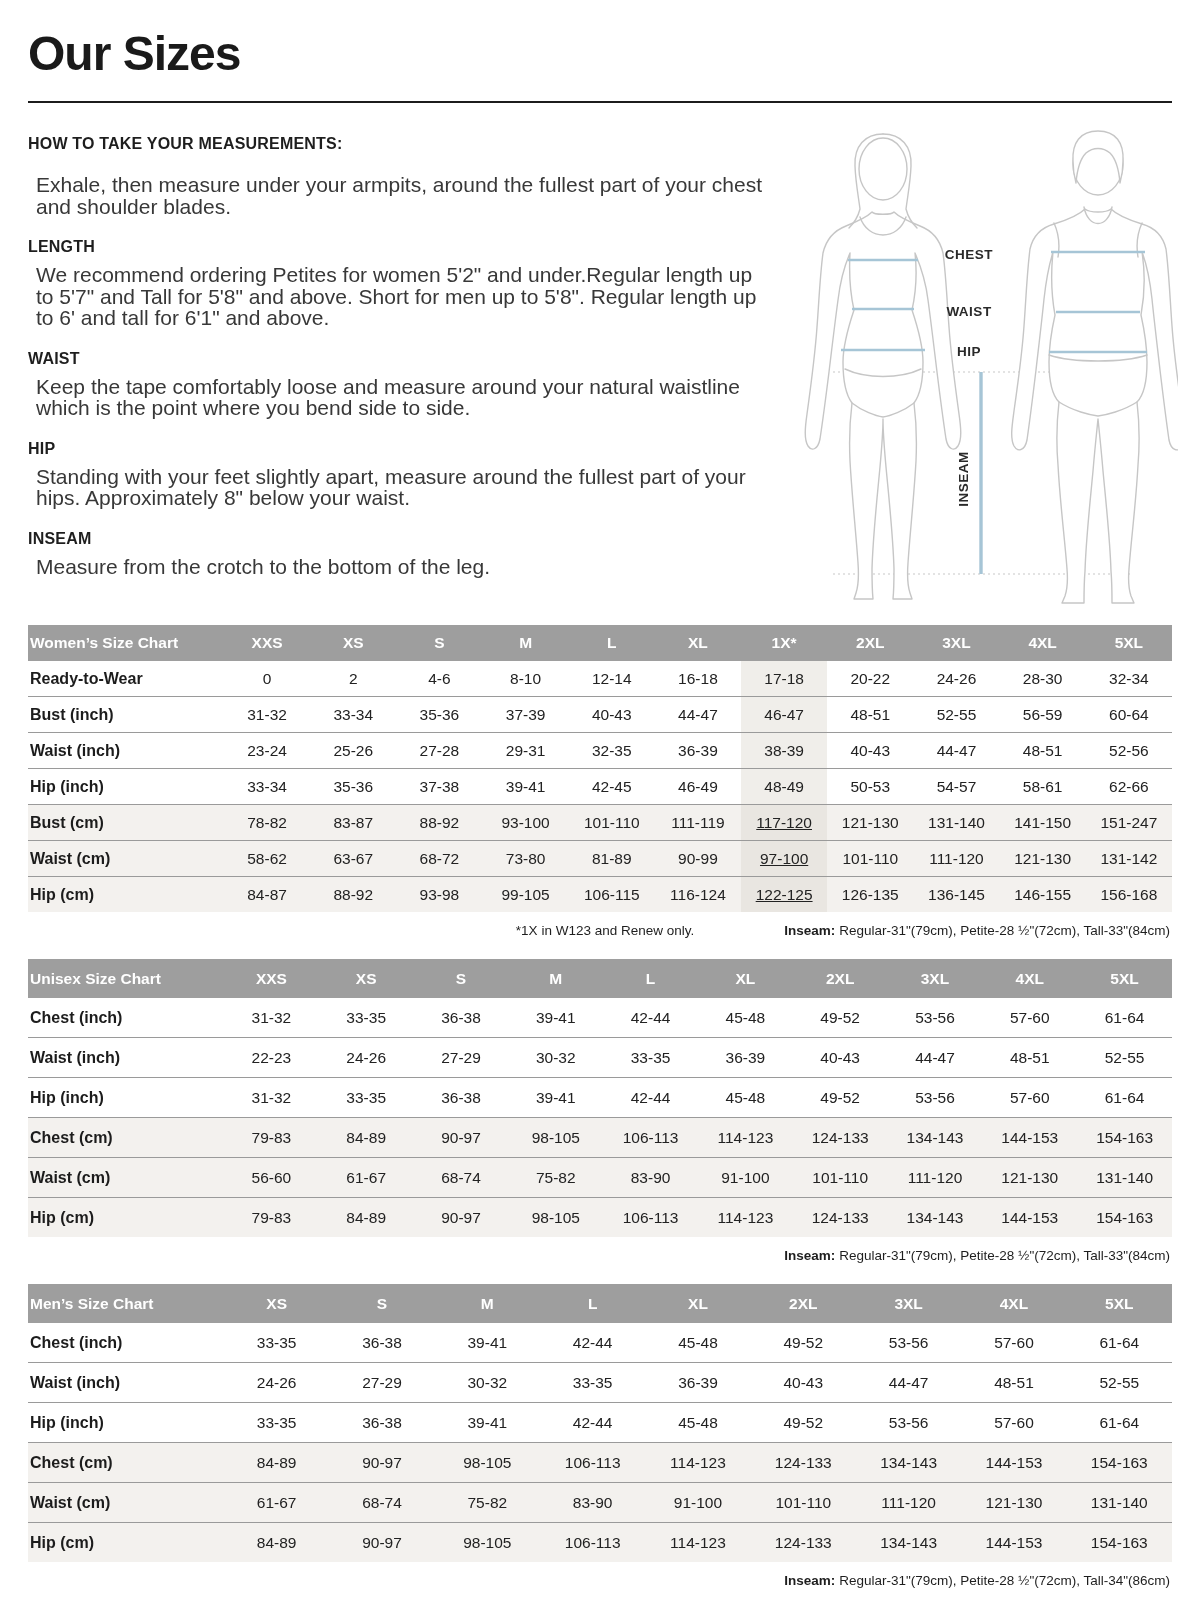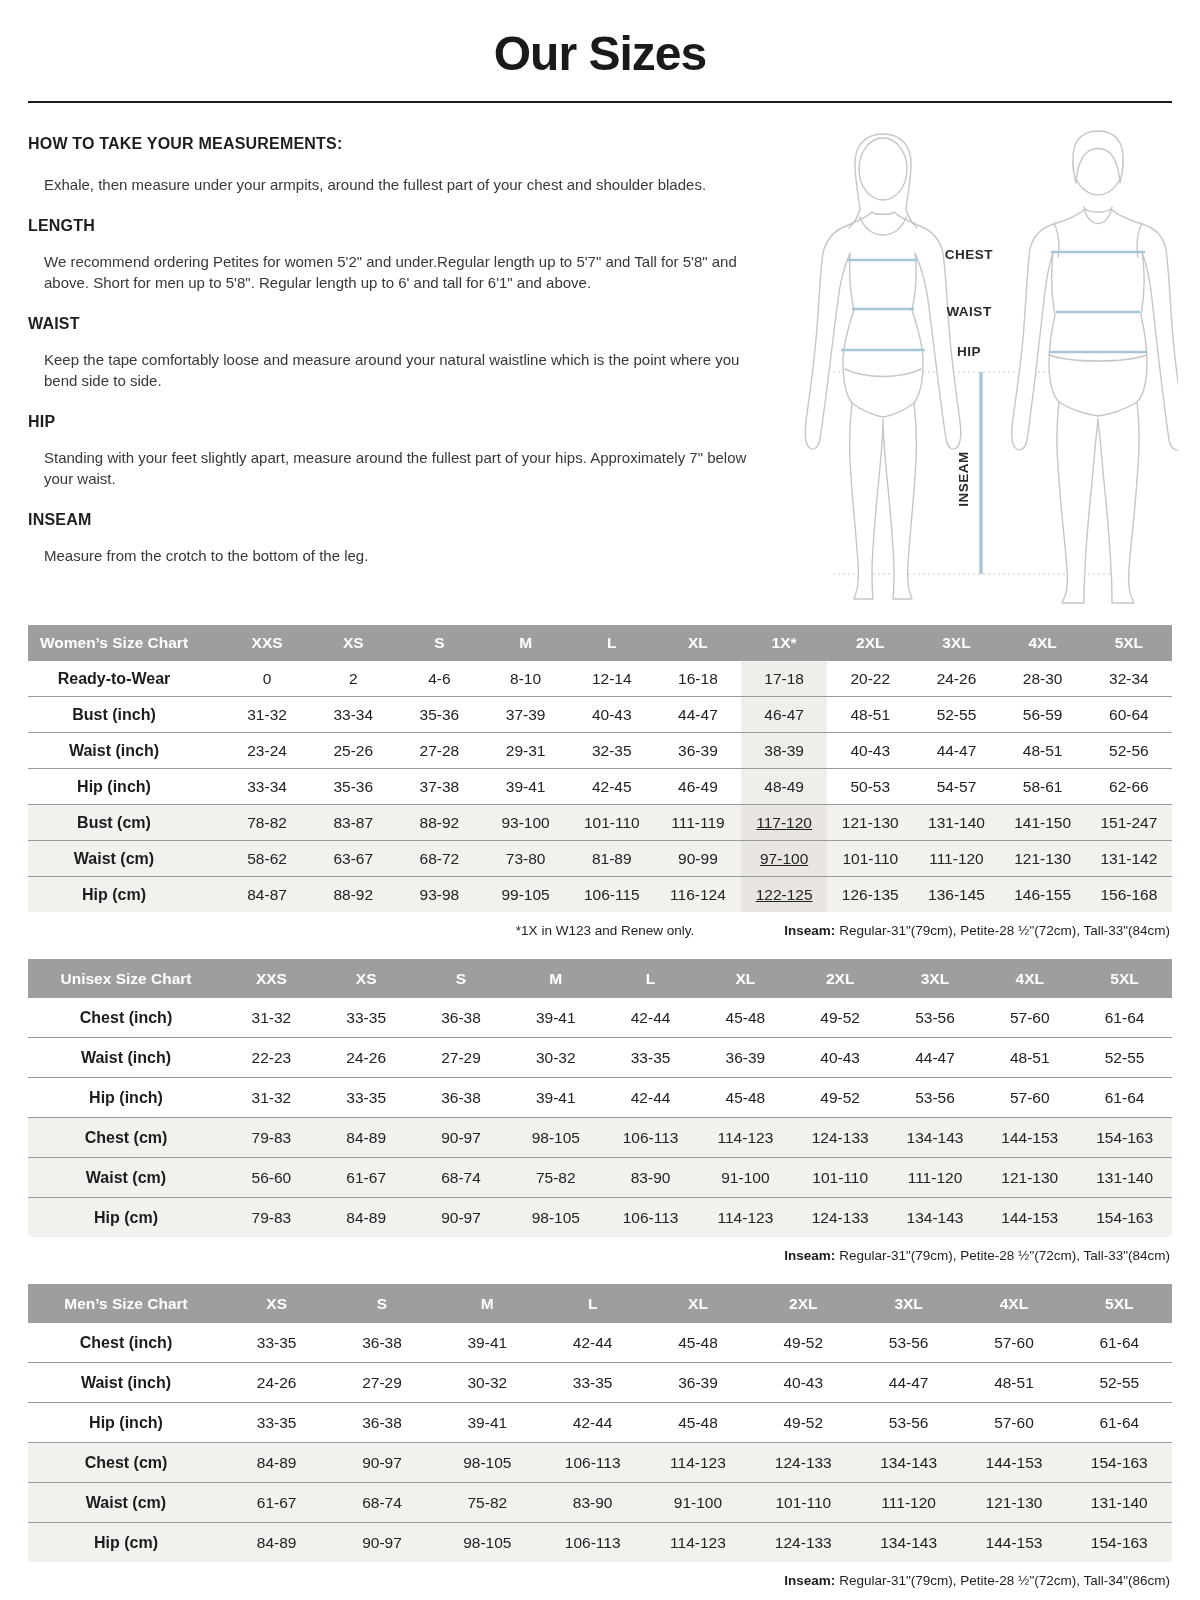--- a/index.html
+++ b/index.html
@@ -1,39 +1,39 @@
 <!DOCTYPE html>
 <html><head>
 <meta charset="utf-8">
 <style>
   html,body{margin:0;padding:0;background:#ffffff;}
   body{width:1200px;height:1600px;overflow:hidden;box-sizing:border-box;
        font-family:"Liberation Sans","DejaVu Sans",sans-serif;color:#222;}
   .page{padding:24px 28px 0 28px;}
 
   
-  h1.page-title{margin:2px 0 0 0;font-size:48px;font-weight:800;letter-spacing:-1px;color:#1a1a1a;text-align:center;}
+  h1.page-title{margin:2px 0 0 0;font-size:48px;font-weight:800;letter-spacing:-1px;color:#1a1a1a;}
   .title-rule{border:none;border-top:2px solid #1c1c1c;margin:20px 0 0 0;}
 
   
   .top{display:flex;gap:8px;margin-top:14px;}
   .instructions{width:752px;flex:none;}
   .how-title{font-size:16px;font-weight:800;margin:18px 0 0 0;color:#1e1e1e;letter-spacing:.2px;}
   .ms{margin-top:21px;}
   .ms h3{font-size:16px;font-weight:800;margin:0 0 7px 0;color:#1e1e1e;letter-spacing:.2px;}
-  .ms p{font-size:15px;line-height:21.5px;margin:16px;color:#383838;}
+  .ms p{font-size:21px;line-height:21.5px;margin:8px;color:#383838;}
   .figure{flex:1;display:flex;justify-content:flex-end;margin-top:2px;}
 
   
   .charts{margin-top:16px;}
   table.size-table{width:100%;border-collapse:collapse;table-layout:fixed;}
   table.size-table th,table.size-table td{
       font-size:15.5px;text-align:center;padding:8.5px 2px;overflow:hidden;white-space:nowrap;}
   table.size-table thead th{background:#9e9e9e;color:#ffffff;font-weight:700;padding:9px 2px;}
-  table.size-table .lbl{width:196px;text-align:center;padding-right:26px;box-sizing:border-box;font-weight:700;}
+  table.size-table .lbl{width:196px;text-align:left;padding-right:26px;box-sizing:border-box;font-weight:700;}
   table.size-table td.lbl{color:#1c1c1c;font-size:16px;}
   table.size-table tbody tr+tr{border-top:1px solid #9a9a9a;}
   table.size-table tbody tr.shaded td{background:#f3f1ee;}
   table.size-table tbody td.hl{background:#f0eeea;}
   table.size-table tbody tr.shaded td.hl{background:#e9e6e1;text-decoration:underline;}
   table.size-table.roomy th,table.size-table.roomy td{padding:10.5px 2px;}
 
   .footnote-row{display:flex;justify-content:flex-end;gap:90px;
       font-size:13.5px;color:#1e1e1e;margin:11px 2px 21px 0;}
   .fn-b{font-weight:700;margin-right:4px;}
@@ -65,21 +65,21 @@
       <div class="ms">
         <h3>LENGTH</h3>
         <p>We recommend ordering Petites for women 5'2" and under.Regular length up to 5'7" and Tall for 5'8" and above. Short for men up to 5'8". Regular length up to 6' and tall for 6'1" and above.</p>
       </div>
       <div class="ms">
         <h3>WAIST</h3>
         <p>Keep the tape comfortably loose and measure around your natural waistline which is the point where you bend side to side.</p>
       </div>
       <div class="ms">
         <h3>HIP</h3>
-        <p>Standing with your feet slightly apart, measure around the fullest part of your hips. Approximately 7" below your waist.</p>
+        <p>Standing with your feet slightly apart, measure around the fullest part of your hips. Approximately 8" below your waist.</p>
       </div>
       <div class="ms">
         <h3>INSEAM</h3>
         <p>Measure from the crotch to the bottom of the leg.</p>
       </div>
     </div>
 
     <div class="figure">
       <svg width="390" height="490" viewBox="0 0 390 490">
 

